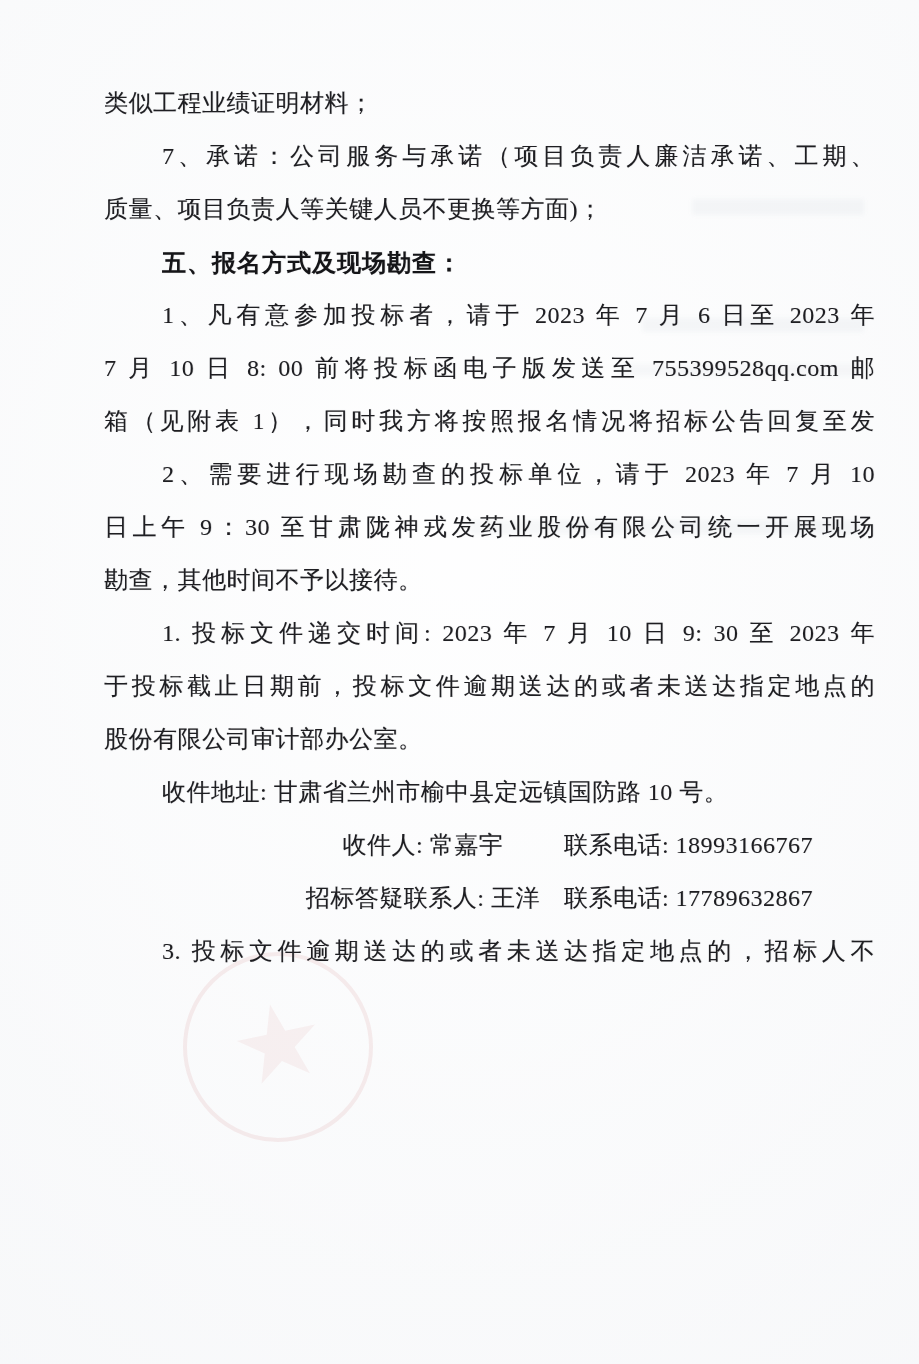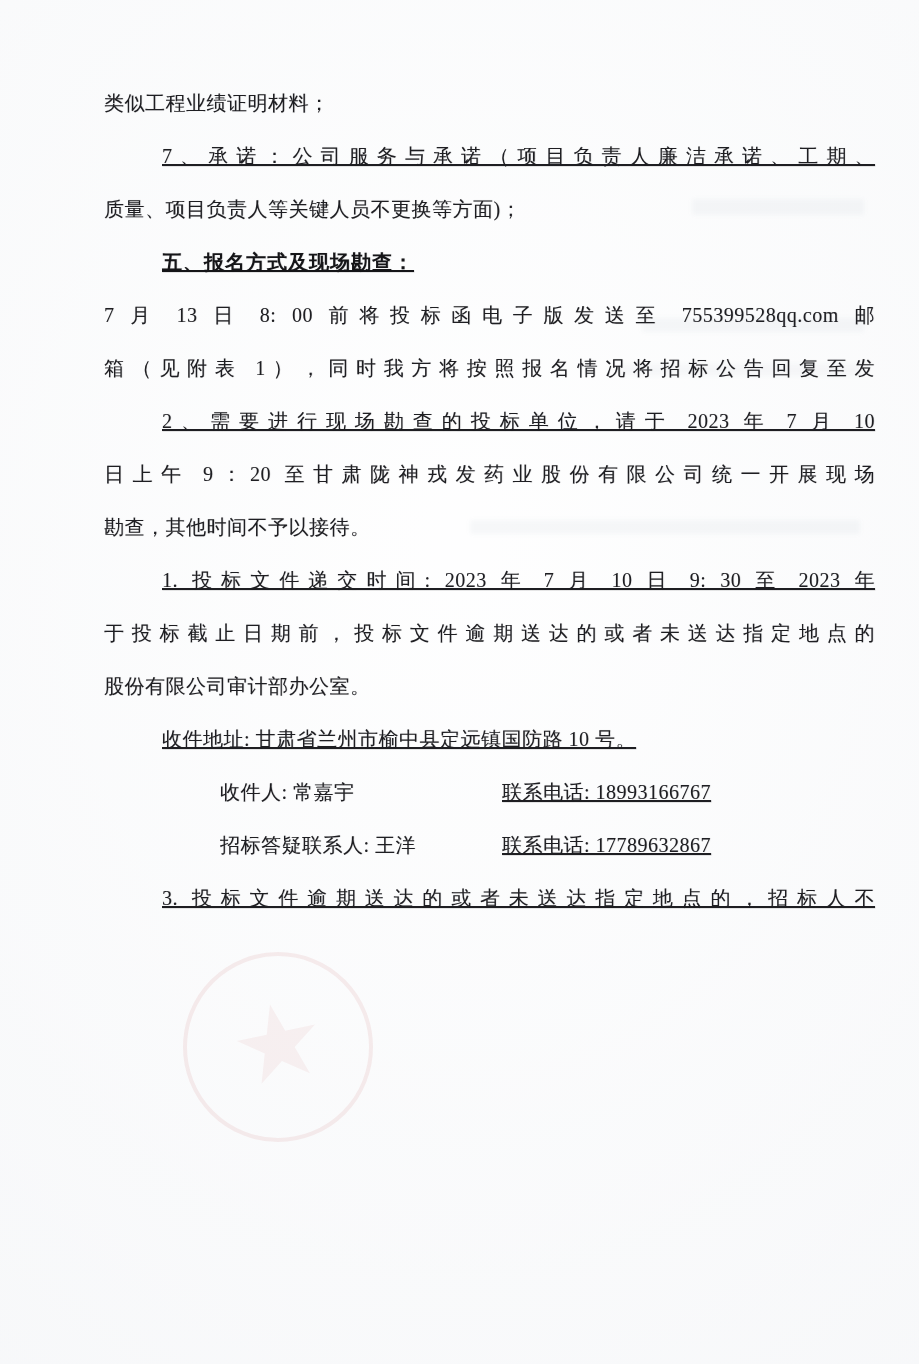--- a/index.html
+++ b/index.html
@@ -18,36 +18,36 @@
     font-family: "Liberation Serif", "DejaVu Serif", serif;
     color: #1e1e22;
   }
   .textblock {
     position: absolute;
     left: 104px;
     top: 77px;
     width: 771px;
   }
   .line {
-    font-size: 20px;
+    font-size: 24px;
     line-height: 53px;
     min-height: 53px;
     letter-spacing: 0.5px;
     word-break: keep-all;
     text-shadow: 0.4px 0.4px 0.7px rgba(25,25,30,0.28);
   }
-  .ind { text-indent: 58px; text-decoration: underline; }
+  .ind { text-indent: 58px; }
   .j   { text-align: justify; text-align-last: justify; }
   .h   {
     font-family: "Liberation Sans", "DejaVu Sans", sans-serif;
     font-weight: 700;
     letter-spacing: 1px;
     color: #151518;
   }
-  .contact-row { white-space: nowrap; }
+  .contact-row { white-space: nowrap; text-align: center; }
   .contact-left {
     display: inline-block;
     width: 340px;
   }
   
   .ghost {
     position: absolute;
     background: rgba(112, 122, 138, 0.055);
     filter: blur(2px);
     border-radius: 3px;
@@ -91,24 +91,25 @@
 
   <div class="stamp">
     <span class="stamp-star">★</span>
   </div>
 
   <div class="textblock">
     <div class="line">类似工程业绩证明材料；</div>
     <div class="line ind j">7、承诺：公司服务与承诺（项目负责人廉洁承诺、工期、</div>
     <div class="line">质量、项目负责人等关键人员不更换等方面)；</div>
     <div class="line ind h">五、报名方式及现场勘查：</div>
-    <div class="line j">7 月 13 日 8: 00 前将投标函电子版发送至 755399528qq.com 邮</div>
+    <div class="line ind j">1、凡有意参加投标者，请于 2023 年 7 月 6 日至 2023 年</div>
+    <div class="line j">7 月 10 日 8: 00 前将投标函电子版发送至 755399528qq.com 邮</div>
     <div class="line j">箱（见附表 1），同时我方将按照报名情况将招标公告回复至发</div>
     <div class="line ind j">2、需要进行现场勘查的投标单位，请于 2023 年 7 月 10</div>
-    <div class="line j">日上午 9：20 至甘肃陇神戎发药业股份有限公司统一开展现场</div>
+    <div class="line j">日上午 9：30 至甘肃陇神戎发药业股份有限公司统一开展现场</div>
     <div class="line">勘查，其他时间不予以接待。</div>
     <div class="line ind j">1. 投标文件递交时间: 2023 年 7 月 10 日 9: 30 至 2023 年</div>
     <div class="line j">于投标截止日期前，投标文件逾期送达的或者未送达指定地点的</div>
     <div class="line">股份有限公司审计部办公室。</div>
     <div class="line ind">收件地址: 甘肃省兰州市榆中县定远镇国防路 10 号。</div>
 
     <div class="line ind contact-row">
       <span class="contact-left">收件人: 常嘉宇</span><span class="contact-right">联系电话: 18993166767</span>
     </div>
     <div class="line ind contact-row">

